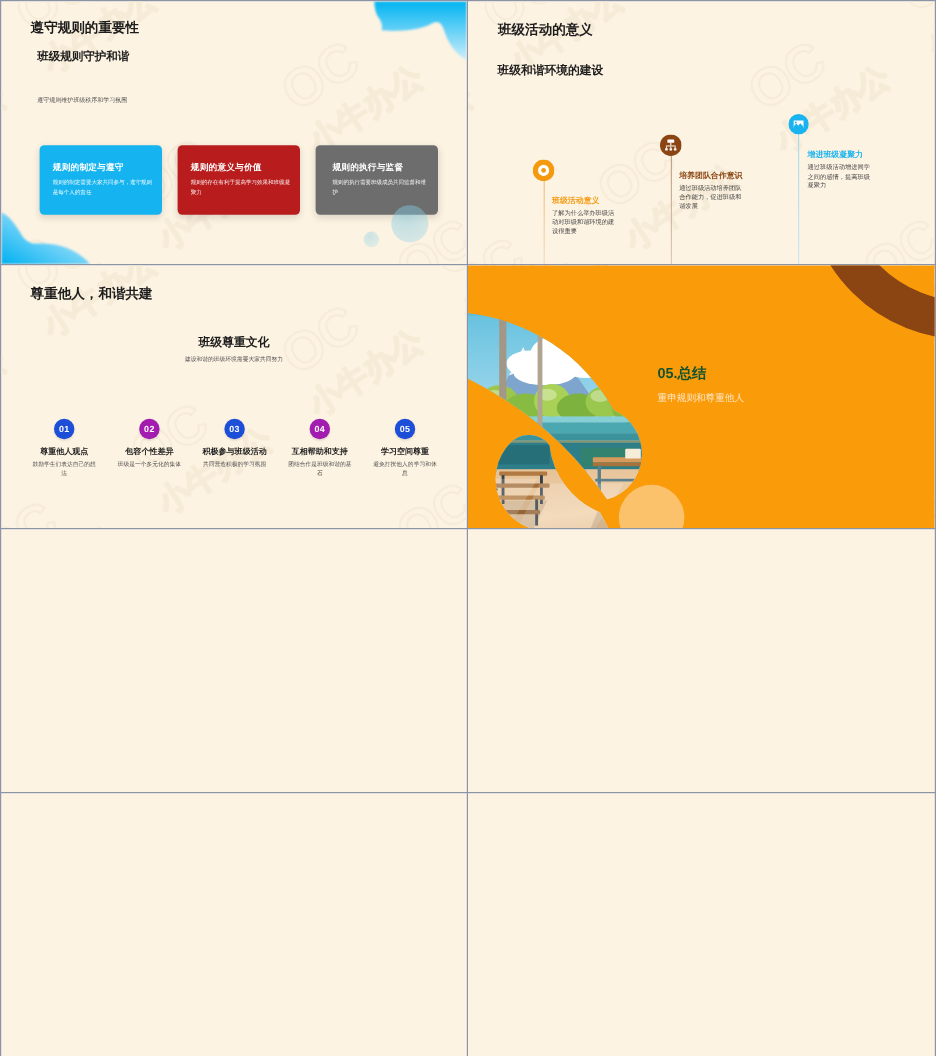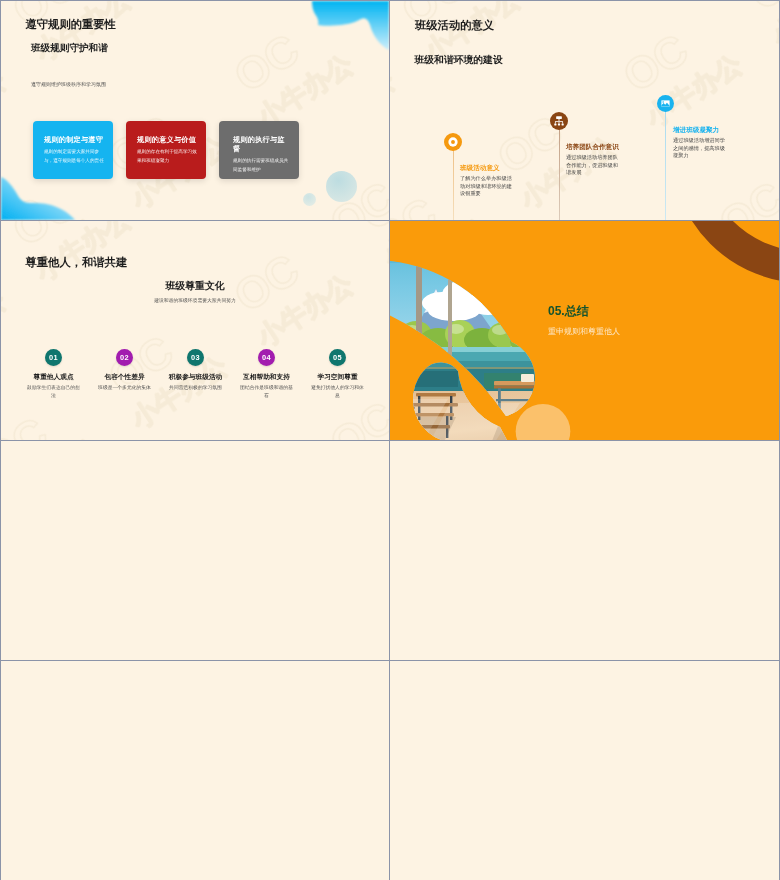--- a/index.html
+++ b/index.html
@@ -13,21 +13,21 @@
   .slide > *{position:relative;z-index:1;}
   .slide > .wm{z-index:0;}
   .wm{position:absolute;left:0;top:0;width:100%;height:100%;pointer-events:none;z-index:0;}
   .ttl{position:absolute;font-weight:700;color:#1d1d1d;}
   
   .s1blob{position:absolute;left:0;top:0;}
   .s1t{left:24.5px;top:16px;font-size:11.3px;line-height:14px;}
   .s1s{position:absolute;left:30px;top:40px;font-size:9.6px;line-height:13px;font-weight:700;color:#1d1d1d;}
   .s1c{position:absolute;left:30px;top:80px;font-size:5px;line-height:7px;color:#515151;}
   .s1cards{position:absolute;left:32px;top:120px;display:flex;gap:13px;}
-  .s1card{width:80px;height:58px;border-radius:4px;box-sizing:border-box;padding:14px 8px 0 11px;
+  .s1card{width:102px;height:58px;border-radius:4px;box-sizing:border-box;padding:14px 8px 0 11px;
           box-shadow:0 2px 6px rgba(0,0,0,.13);}
   .s1cards > .s1card:nth-child(1){background:#15b4f0;}
   .s1cards > .s1card:nth-child(2){background:#b91c1c;}
   .s1cards > .s1card:nth-child(3){background:#6d6d6d;padding-left:14px;}
   .s1ch{font-size:7.2px;line-height:9px;font-weight:700;color:#fff;letter-spacing:.2px;}
   .s1cb{font-size:4.6px;line-height:8.6px;color:rgba(255,255,255,.93);margin-top:4px;}
   .bubble{position:absolute;border-radius:50%;}
   .s1 .b1{width:31px;height:31px;left:325px;top:170px;background:radial-gradient(circle at 40% 30%,rgba(125,198,222,.50),rgba(160,215,232,.33));}
   .s1 .b2{width:13px;height:13px;left:302px;top:192px;background:radial-gradient(circle at 40% 30%,rgba(135,205,228,.42),rgba(170,222,238,.24));}
   
@@ -44,28 +44,28 @@
   .s2 .n1 .s2b{left:16px;top:42px;}
   .s2 .n2{left:160px;top:111px;}
   .s2 .n2 .s2stem{left:8.5px;top:16px;height:93px;background:linear-gradient(#c3a085,#dccbba);}
   .s2 .n2 .s2h{left:16px;top:30px;color:#8a4513;}
   .s2 .n2 .s2b{left:16px;top:42px;}
   .s2 .n3{left:267px;top:94px;}
   .s2 .n3 .s2stem{left:8px;top:15px;height:111px;background:linear-gradient(#a9dbef,#cde8f2);}
   .s2 .n3 .s2h{left:16px;top:30px;color:#19b3ef;}
   .s2 .n3 .s2b{left:16px;top:42px;}
   
-  .s3t{left:24.5px;top:17px;font-size:11.3px;line-height:14px;margin-top:17px;}
+  .s3t{left:24.5px;top:17px;font-size:11.3px;line-height:14px;}
   .s3h{position:absolute;left:0;right:0;top:58px;text-align:center;font-size:9.9px;line-height:13px;font-weight:700;color:#1d1d1d;}
   .s3sh{position:absolute;left:0;right:0;top:76px;text-align:center;font-size:4.8px;line-height:7px;color:#4e4e4e;}
   .s3row{position:absolute;left:17px;top:127.5px;display:flex;}
   .s3i{width:71px;text-align:center;position:relative;}
   .s3num{width:17.5px;height:17.5px;border-radius:50%;margin:0 auto;color:#fff;font-size:7.4px;
          line-height:17.5px;font-weight:700;letter-spacing:.3px;box-shadow:0 1px 2px rgba(0,0,0,.12);}
-  .s3num.o{background:#0f766e;}
+  .s3num.o{background:#1d4ed8;}
   .s3num.g{background:#a21caf;}
   .s3ih{margin-top:5.5px;font-size:6.7px;line-height:9px;font-weight:700;color:#1d1d1d;white-space:nowrap;}
   .s3ib{margin-top:3px;font-size:4.8px;line-height:8px;color:#4e4e4e;padding:0 8px;}
   
   .s4bg{position:absolute;left:0;top:0;}
   .s4n{position:absolute;left:158px;top:83px;font-size:12px;line-height:15px;font-weight:700;color:#14532d;}
   .s4s{position:absolute;left:158px;top:105px;font-size:8px;line-height:11px;color:#fde8c9;}
 </style>
 </head>
 <body>

